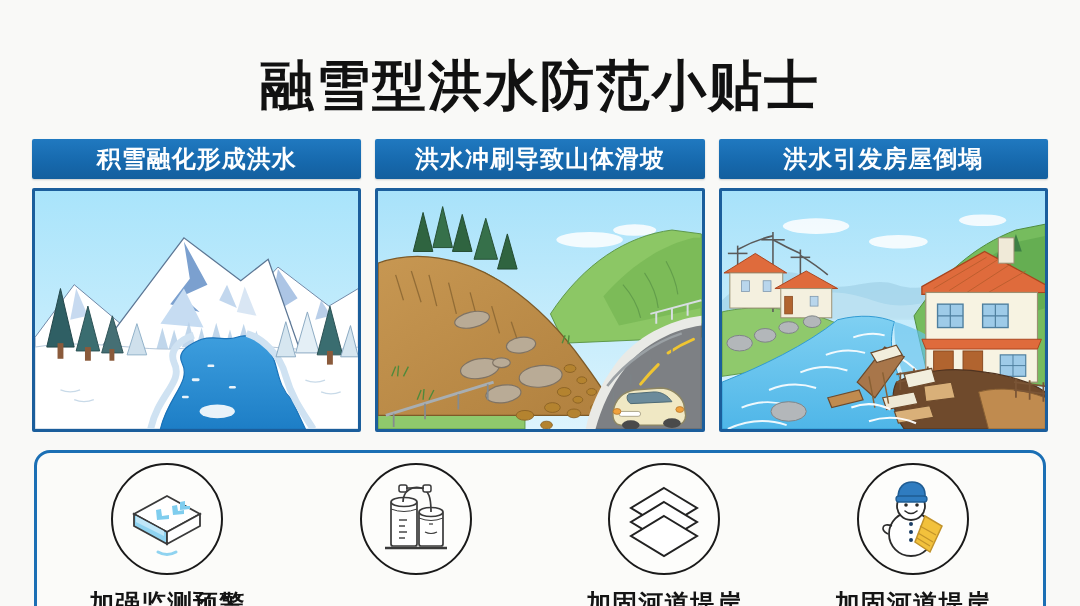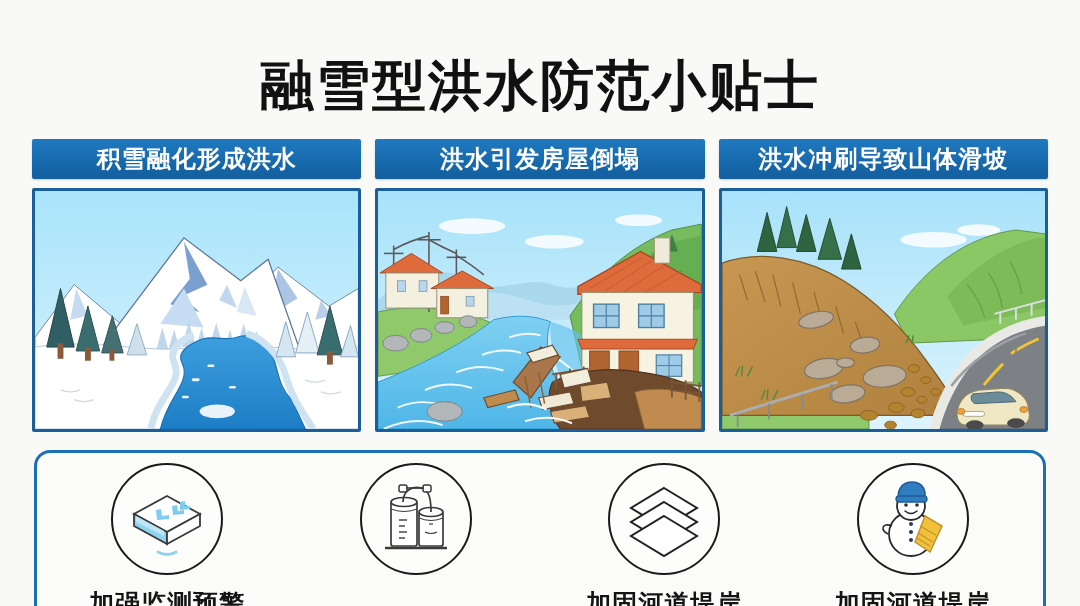--- a/index.html
+++ b/index.html
@@ -174,20 +174,139 @@
             <path d="M288 168 L301 118 L314 168 Z" fill="#3a6d70" stroke="#2a5154" stroke-width="1"></path>
             <rect x="298" y="164" width="6" height="14" fill="#8a5a3b"></rect>
             <path d="M312 170 L322 138 L330 170 Z" fill="#d6e6f0" stroke="#8aa9c2" stroke-width="1"></path>
           </g>
 
           <g stroke="#c3d6e6" stroke-width="1.4" fill="none" opacity=".9">
             <path d="M26 204 q10 4 20 0"></path>
               <path d="M40 214 q10 4 20 0"></path>
             <path d="M276 194 q10 4 20 0"></path>
               <path d="M292 206 q10 4 20 0"></path>
+          </g>
+        </svg>
+      </div>
+    </div>
+
+    <div class="panel">
+      <div class="panel-header">洪水冲刷导致山体滑坡</div>
+      <div class="panel-img">
+        <svg viewBox="0 0 330 244" preserveAspectRatio="none">
+          <defs>
+            <linearGradient id="sky3" x1="0" y1="0" x2="0" y2="1">
+              <stop offset="0" stop-color="#a8e2fa"></stop>
+                <stop offset="1" stop-color="#ddf4fd"></stop>
+            </linearGradient>
+            <linearGradient id="soil3" x1="0" y1="0" x2="1" y2="1">
+              <stop offset="0" stop-color="#c79752"></stop>
+                <stop offset="1" stop-color="#b0803e"></stop>
+            </linearGradient>
+          </defs>
+          <rect width="330" height="244" fill="url(#sky3)"></rect>
+          <g fill="#ffffff" opacity=".85">
+            <ellipse cx="216" cy="50" rx="34" ry="8"></ellipse>
+            <ellipse cx="262" cy="40" rx="22" ry="6"></ellipse>
+          </g>
+
+          <path d="M176 126 C210 74 254 46 300 40 L330 44 L330 150 L190 156 Z" fill="#8cc765" stroke="#5d9748" stroke-width="1"></path>
+          <path d="M230 108 C256 78 288 56 322 48 L330 48 L330 120 L246 138 Z" fill="#79b856" opacity=".85"></path>
+          <g stroke="#5d9748" stroke-width="1.2" fill="none" opacity=".8">
+            <path d="M250 96 q14 16 18 34"></path>
+              <path d="M272 84 q12 18 14 36"></path>
+            <path d="M294 72 q10 18 12 34"></path>
+          </g>
+
+          <path d="M0 92 C30 76 70 70 104 82 C132 92 146 112 150 140 L150 244 L0 244 Z" fill="#8fc96c" stroke="#5f9a48" stroke-width="1"></path>
+
+          <g>
+            <path d="M36 62 L46 22 L56 62 Z" fill="#2f6440" stroke="#234a30" stroke-width="1"></path>
+            <path d="M56 58 L66 16 L76 58 Z" fill="#36704a" stroke="#264f34" stroke-width="1"></path>
+            <path d="M76 62 L86 24 L96 62 Z" fill="#2f6440" stroke="#234a30" stroke-width="1"></path>
+            <path d="M98 70 L110 28 L122 70 Z" fill="#36704a" stroke="#264f34" stroke-width="1"></path>
+            <path d="M122 80 L132 44 L142 80 Z" fill="#2f6440" stroke="#234a30" stroke-width="1"></path>
+          </g>
+
+          <path d="M0 74 C38 60 86 68 124 92 C156 112 186 142 210 176 C226 198 238 216 244 230 L0 230 Z" fill="url(#soil3)" stroke="#7d5a28" stroke-width="1.4"></path>
+
+          <g stroke="#8a6632" stroke-width="1.3" fill="none" opacity=".85">
+            <path d="M34 82 L44 114"></path>
+              <path d="M52 86 L60 118"></path>
+              <path d="M72 94 L80 126"></path>
+            <path d="M94 104 L102 134"></path>
+              <path d="M116 118 L124 146"></path>
+              <path d="M18 86 L26 112"></path>
+            <path d="M136 134 L144 158"></path>
+          </g>
+
+          <g fill="#b9ab96" stroke="#7f7364" stroke-width="1.2">
+            <ellipse cx="96" cy="132" rx="18" ry="8" transform="rotate(-12 96 132)"></ellipse>
+            <ellipse cx="146" cy="158" rx="15" ry="8" transform="rotate(-8 146 158)"></ellipse>
+            <ellipse cx="104" cy="182" rx="20" ry="10" transform="rotate(-10 104 182)"></ellipse>
+            <ellipse cx="166" cy="190" rx="22" ry="11" transform="rotate(-6 166 190)"></ellipse>
+            <ellipse cx="128" cy="208" rx="18" ry="9" transform="rotate(-8 128 208)"></ellipse>
+            <ellipse cx="126" cy="176" rx="9" ry="5"></ellipse>
+          </g>
+
+          <g fill="#b4832f" stroke="#8a6124" stroke-width=".9">
+            <ellipse cx="196" cy="182" rx="6" ry="4"></ellipse>
+              <ellipse cx="208" cy="194" rx="5" ry="3.5"></ellipse>
+            <ellipse cx="190" cy="206" rx="7" ry="4.5"></ellipse>
+              <ellipse cx="204" cy="214" rx="5" ry="3.5"></ellipse>
+            <ellipse cx="218" cy="206" rx="5" ry="3.5"></ellipse>
+              <ellipse cx="178" cy="222" rx="8" ry="5"></ellipse>
+            <ellipse cx="200" cy="228" rx="7" ry="4.5"></ellipse>
+              <ellipse cx="150" cy="230" rx="9" ry="5"></ellipse>
+            <ellipse cx="222" cy="222" rx="5" ry="3.5"></ellipse>
+              <ellipse cx="172" cy="240" rx="6" ry="4"></ellipse>
+          </g>
+
+          <path d="M330 136 C300 140 268 156 248 182 C232 204 224 226 220 244 L330 244 Z" fill="#7d8084" stroke="#5e6164" stroke-width="1"></path>
+          <path d="M330 128 C298 132 262 150 242 178 C226 200 216 224 212 244 L222 244 C228 222 238 200 252 182 C272 156 302 142 330 138 Z" fill="#e9eae6"></path>
+
+          <g stroke="#f0c531" stroke-width="3" fill="none" stroke-linecap="round">
+            <path d="M322 152 q-14 6 -26 14"></path>
+            <path d="M286 178 q-10 10 -18 20"></path>
+            <path d="M258 214 q-6 12 -9 24"></path>
+          </g>
+
+          <g stroke="#9aa0a4" stroke-width="2.6" fill="none">
+            <path d="M234 200 C252 176 280 156 310 146"></path>
+          </g>
+          <g stroke="#7c8286" stroke-width="1.6" fill="none">
+            <path d="M240 206 L240 216 M258 188 L258 198 M278 172 L278 182 M300 158 L300 168"></path>
+          </g>
+
+          <g stroke="#a8aeb2" stroke-width="3" fill="none">
+            <path d="M8 230 L118 196"></path>
+          </g>
+          <g stroke="#858b8f" stroke-width="1.8" fill="none">
+            <path d="M16 228 L16 242 M48 218 L48 234 M82 208 L82 224 M112 198 L112 214"></path>
+          </g>
+
+          <g stroke="#d8dee2" stroke-width="2" fill="none">
+            <path d="M278 126 L330 112"></path>
+            <path d="M284 124 L284 136 M300 120 L300 132 M316 116 L316 128"></path>
+          </g>
+
+          <g>
+            <path d="M240 226 C242 214 250 206 262 204 L288 202 C298 202 308 208 312 218 L314 230 C314 236 310 240 304 240 L248 240 C242 240 239 234 240 226 Z" fill="#f0e8c4" stroke="#8d8663" stroke-width="1.4"></path>
+            <path d="M256 208 L282 206 C290 206 296 210 300 216 L258 218 C254 216 253 210 256 208 Z" fill="#6c8b9b" stroke="#4c6874" stroke-width="1"></path>
+            <rect x="246" y="226" width="22" height="5" rx="2.5" fill="#ffffff" stroke="#9b9477" stroke-width=".8"></rect>
+            <ellipse cx="244" cy="226" rx="4" ry="3" fill="#f0a13c" stroke="#b5762a" stroke-width=".8"></ellipse>
+            <ellipse cx="308" cy="224" rx="4" ry="3" fill="#f0a13c" stroke="#b5762a" stroke-width=".8"></ellipse>
+            <ellipse cx="258" cy="240" rx="9" ry="5" fill="#4a4a4a"></ellipse>
+            <ellipse cx="300" cy="238" rx="9" ry="5" fill="#4a4a4a"></ellipse>
+          </g>
+
+          <g stroke="#4f8a3b" stroke-width="1.4" fill="none">
+            <path d="M14 190 l4 -10 M20 190 l1 -11 M26 190 l5 -10"></path>
+            <path d="M40 214 l4 -10 M46 214 l1 -11 M52 214 l5 -10"></path>
+            <path d="M188 156 l3 -8 M194 157 l1 -9"></path>
           </g>
         </svg>
       </div>
     </div>
 
     <div class="panel">
       <div class="panel-header">洪水引发房屋倒塌</div>
       <div class="panel-img">
         <svg viewBox="0 0 330 244" preserveAspectRatio="none">
           <defs>
@@ -313,139 +432,20 @@
             <path d="M150 190 L156 222 M164 186 L170 218" stroke="#8a6134" stroke-width="1.5" fill="none"></path>
           </g>
 
           <g stroke="#ffffff" stroke-width="2.2" fill="none" opacity=".95">
             <path d="M132 222 q20 -8 40 2"></path>
             <path d="M150 236 q24 -8 48 2"></path>
           </g>
         </svg>
       </div>
     </div>
-
-    <div class="panel">
-      <div class="panel-header">洪水冲刷导致山体滑坡</div>
-      <div class="panel-img">
-        <svg viewBox="0 0 330 244" preserveAspectRatio="none">
-          <defs>
-            <linearGradient id="sky3" x1="0" y1="0" x2="0" y2="1">
-              <stop offset="0" stop-color="#a8e2fa"></stop>
-                <stop offset="1" stop-color="#ddf4fd"></stop>
-            </linearGradient>
-            <linearGradient id="soil3" x1="0" y1="0" x2="1" y2="1">
-              <stop offset="0" stop-color="#c79752"></stop>
-                <stop offset="1" stop-color="#b0803e"></stop>
-            </linearGradient>
-          </defs>
-          <rect width="330" height="244" fill="url(#sky3)"></rect>
-          <g fill="#ffffff" opacity=".85">
-            <ellipse cx="216" cy="50" rx="34" ry="8"></ellipse>
-            <ellipse cx="262" cy="40" rx="22" ry="6"></ellipse>
-          </g>
-
-          <path d="M176 126 C210 74 254 46 300 40 L330 44 L330 150 L190 156 Z" fill="#8cc765" stroke="#5d9748" stroke-width="1"></path>
-          <path d="M230 108 C256 78 288 56 322 48 L330 48 L330 120 L246 138 Z" fill="#79b856" opacity=".85"></path>
-          <g stroke="#5d9748" stroke-width="1.2" fill="none" opacity=".8">
-            <path d="M250 96 q14 16 18 34"></path>
-              <path d="M272 84 q12 18 14 36"></path>
-            <path d="M294 72 q10 18 12 34"></path>
-          </g>
-
-          <path d="M0 92 C30 76 70 70 104 82 C132 92 146 112 150 140 L150 244 L0 244 Z" fill="#8fc96c" stroke="#5f9a48" stroke-width="1"></path>
-
-          <g>
-            <path d="M36 62 L46 22 L56 62 Z" fill="#2f6440" stroke="#234a30" stroke-width="1"></path>
-            <path d="M56 58 L66 16 L76 58 Z" fill="#36704a" stroke="#264f34" stroke-width="1"></path>
-            <path d="M76 62 L86 24 L96 62 Z" fill="#2f6440" stroke="#234a30" stroke-width="1"></path>
-            <path d="M98 70 L110 28 L122 70 Z" fill="#36704a" stroke="#264f34" stroke-width="1"></path>
-            <path d="M122 80 L132 44 L142 80 Z" fill="#2f6440" stroke="#234a30" stroke-width="1"></path>
-          </g>
-
-          <path d="M0 74 C38 60 86 68 124 92 C156 112 186 142 210 176 C226 198 238 216 244 230 L0 230 Z" fill="url(#soil3)" stroke="#7d5a28" stroke-width="1.4"></path>
-
-          <g stroke="#8a6632" stroke-width="1.3" fill="none" opacity=".85">
-            <path d="M34 82 L44 114"></path>
-              <path d="M52 86 L60 118"></path>
-              <path d="M72 94 L80 126"></path>
-            <path d="M94 104 L102 134"></path>
-              <path d="M116 118 L124 146"></path>
-              <path d="M18 86 L26 112"></path>
-            <path d="M136 134 L144 158"></path>
-          </g>
-
-          <g fill="#b9ab96" stroke="#7f7364" stroke-width="1.2">
-            <ellipse cx="96" cy="132" rx="18" ry="8" transform="rotate(-12 96 132)"></ellipse>
-            <ellipse cx="146" cy="158" rx="15" ry="8" transform="rotate(-8 146 158)"></ellipse>
-            <ellipse cx="104" cy="182" rx="20" ry="10" transform="rotate(-10 104 182)"></ellipse>
-            <ellipse cx="166" cy="190" rx="22" ry="11" transform="rotate(-6 166 190)"></ellipse>
-            <ellipse cx="128" cy="208" rx="18" ry="9" transform="rotate(-8 128 208)"></ellipse>
-            <ellipse cx="126" cy="176" rx="9" ry="5"></ellipse>
-          </g>
-
-          <g fill="#b4832f" stroke="#8a6124" stroke-width=".9">
-            <ellipse cx="196" cy="182" rx="6" ry="4"></ellipse>
-              <ellipse cx="208" cy="194" rx="5" ry="3.5"></ellipse>
-            <ellipse cx="190" cy="206" rx="7" ry="4.5"></ellipse>
-              <ellipse cx="204" cy="214" rx="5" ry="3.5"></ellipse>
-            <ellipse cx="218" cy="206" rx="5" ry="3.5"></ellipse>
-              <ellipse cx="178" cy="222" rx="8" ry="5"></ellipse>
-            <ellipse cx="200" cy="228" rx="7" ry="4.5"></ellipse>
-              <ellipse cx="150" cy="230" rx="9" ry="5"></ellipse>
-            <ellipse cx="222" cy="222" rx="5" ry="3.5"></ellipse>
-              <ellipse cx="172" cy="240" rx="6" ry="4"></ellipse>
-          </g>
-
-          <path d="M330 136 C300 140 268 156 248 182 C232 204 224 226 220 244 L330 244 Z" fill="#7d8084" stroke="#5e6164" stroke-width="1"></path>
-          <path d="M330 128 C298 132 262 150 242 178 C226 200 216 224 212 244 L222 244 C228 222 238 200 252 182 C272 156 302 142 330 138 Z" fill="#e9eae6"></path>
-
-          <g stroke="#f0c531" stroke-width="3" fill="none" stroke-linecap="round">
-            <path d="M322 152 q-14 6 -26 14"></path>
-            <path d="M286 178 q-10 10 -18 20"></path>
-            <path d="M258 214 q-6 12 -9 24"></path>
-          </g>
-
-          <g stroke="#9aa0a4" stroke-width="2.6" fill="none">
-            <path d="M234 200 C252 176 280 156 310 146"></path>
-          </g>
-          <g stroke="#7c8286" stroke-width="1.6" fill="none">
-            <path d="M240 206 L240 216 M258 188 L258 198 M278 172 L278 182 M300 158 L300 168"></path>
-          </g>
-
-          <g stroke="#a8aeb2" stroke-width="3" fill="none">
-            <path d="M8 230 L118 196"></path>
-          </g>
-          <g stroke="#858b8f" stroke-width="1.8" fill="none">
-            <path d="M16 228 L16 242 M48 218 L48 234 M82 208 L82 224 M112 198 L112 214"></path>
-          </g>
-
-          <g stroke="#d8dee2" stroke-width="2" fill="none">
-            <path d="M278 126 L330 112"></path>
-            <path d="M284 124 L284 136 M300 120 L300 132 M316 116 L316 128"></path>
-          </g>
-
-          <g>
-            <path d="M240 226 C242 214 250 206 262 204 L288 202 C298 202 308 208 312 218 L314 230 C314 236 310 240 304 240 L248 240 C242 240 239 234 240 226 Z" fill="#f0e8c4" stroke="#8d8663" stroke-width="1.4"></path>
-            <path d="M256 208 L282 206 C290 206 296 210 300 216 L258 218 C254 216 253 210 256 208 Z" fill="#6c8b9b" stroke="#4c6874" stroke-width="1"></path>
-            <rect x="246" y="226" width="22" height="5" rx="2.5" fill="#ffffff" stroke="#9b9477" stroke-width=".8"></rect>
-            <ellipse cx="244" cy="226" rx="4" ry="3" fill="#f0a13c" stroke="#b5762a" stroke-width=".8"></ellipse>
-            <ellipse cx="308" cy="224" rx="4" ry="3" fill="#f0a13c" stroke="#b5762a" stroke-width=".8"></ellipse>
-            <ellipse cx="258" cy="240" rx="9" ry="5" fill="#4a4a4a"></ellipse>
-            <ellipse cx="300" cy="238" rx="9" ry="5" fill="#4a4a4a"></ellipse>
-          </g>
-
-          <g stroke="#4f8a3b" stroke-width="1.4" fill="none">
-            <path d="M14 190 l4 -10 M20 190 l1 -11 M26 190 l5 -10"></path>
-            <path d="M40 214 l4 -10 M46 214 l1 -11 M52 214 l5 -10"></path>
-            <path d="M188 156 l3 -8 M194 157 l1 -9"></path>
-          </g>
-        </svg>
-      </div>
-    </div>
   </div>
 
   <div class="tips">
 
     <div class="tip">
       <div class="tip-circle">
         <svg width="86" height="86" viewBox="0 0 86 86">
 
           <path d="M43 20 L76 38 L43 56 L10 38 Z" fill="#ffffff" stroke="#3a3a3a" stroke-width="1.8"></path>
           <path d="M10 38 L10 50 L43 68 L43 56 Z" fill="#8fd3f0" stroke="#3a3a3a" stroke-width="1.8"></path>

